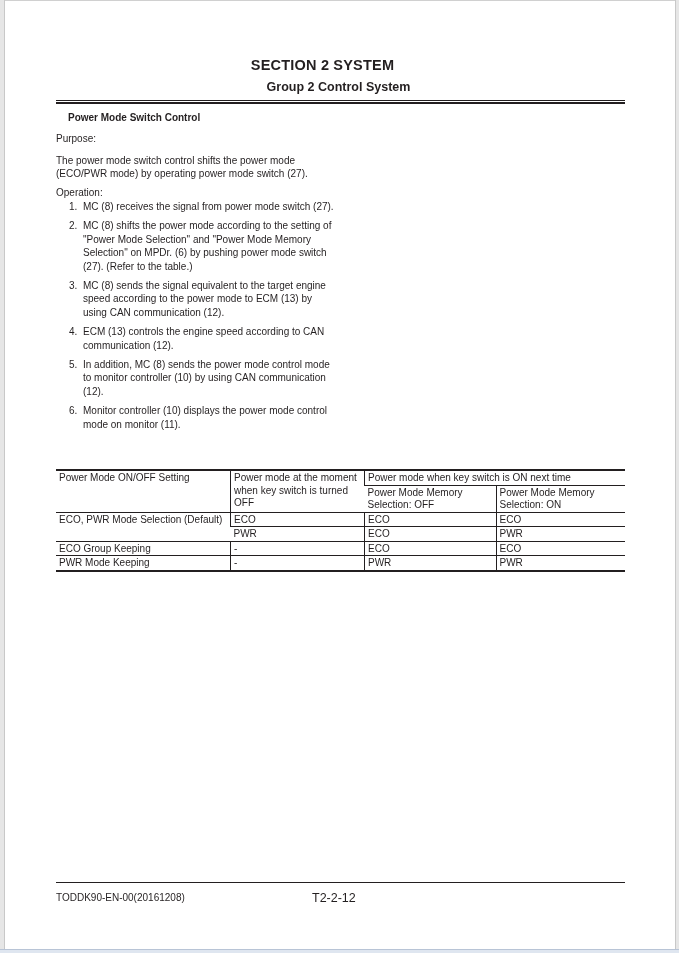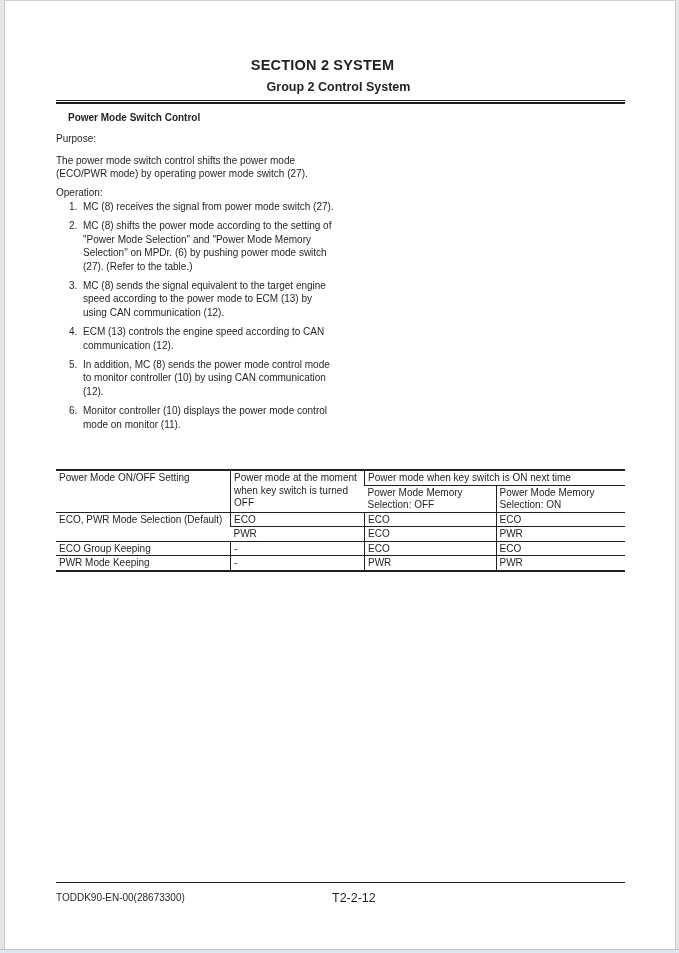--- a/index.html
+++ b/index.html
@@ -33,21 +33,21 @@
     .modes-table td { padding: 1px 3px 0 3px; vertical-align: top; border-top: 1px solid #231f20; border-left: 1px solid #231f20; }
     .modes-table tr td:first-child { border-left: none; }
     .modes-table tr.first td { border-top: 2px solid #231f20; }
     .modes-table tr.last td { border-bottom: 2px solid #231f20; }
     .col1 { width: 168px; }
     .col2 { width: 127px; }
     .col3 { width: 125px; }
 
     .footer-rule { position: absolute; left: 56px; width: 569px; top: 882px; height: 1px; background: #231f20; }
     .footer-doc { position: absolute; left: 56px; top: 892px; font-size: 10px; }
-    .footer-page { position: absolute; left: 332px; top: 891px; font-size: 12.5px; }
+    .footer-page { position: absolute; left: 312px; top: 891px; font-size: 12.5px; }
   </style>
 </head>
 <body>
 
 <div class="frame-top"></div>
 <div class="frame-left"></div>
 <div class="frame-right"></div>
 <div class="frame-bottom"></div>
 
 <div class="section-title">SECTION 2 SYSTEM</div>
@@ -119,14 +119,14 @@
   <tr class="last">
     <td>PWR Mode Keeping</td>
     <td>-</td>
     <td>PWR</td>
     <td>PWR</td>
   </tr>
 </tbody>
   </table>
 
 <div class="footer-rule"></div>
-<div class="footer-doc">TODDK90-EN-00(28673300)</div>
+<div class="footer-doc">TODDK90-EN-00(20161208)</div>
 <div class="footer-page">T2-2-12</div>
 
 </body></html>

